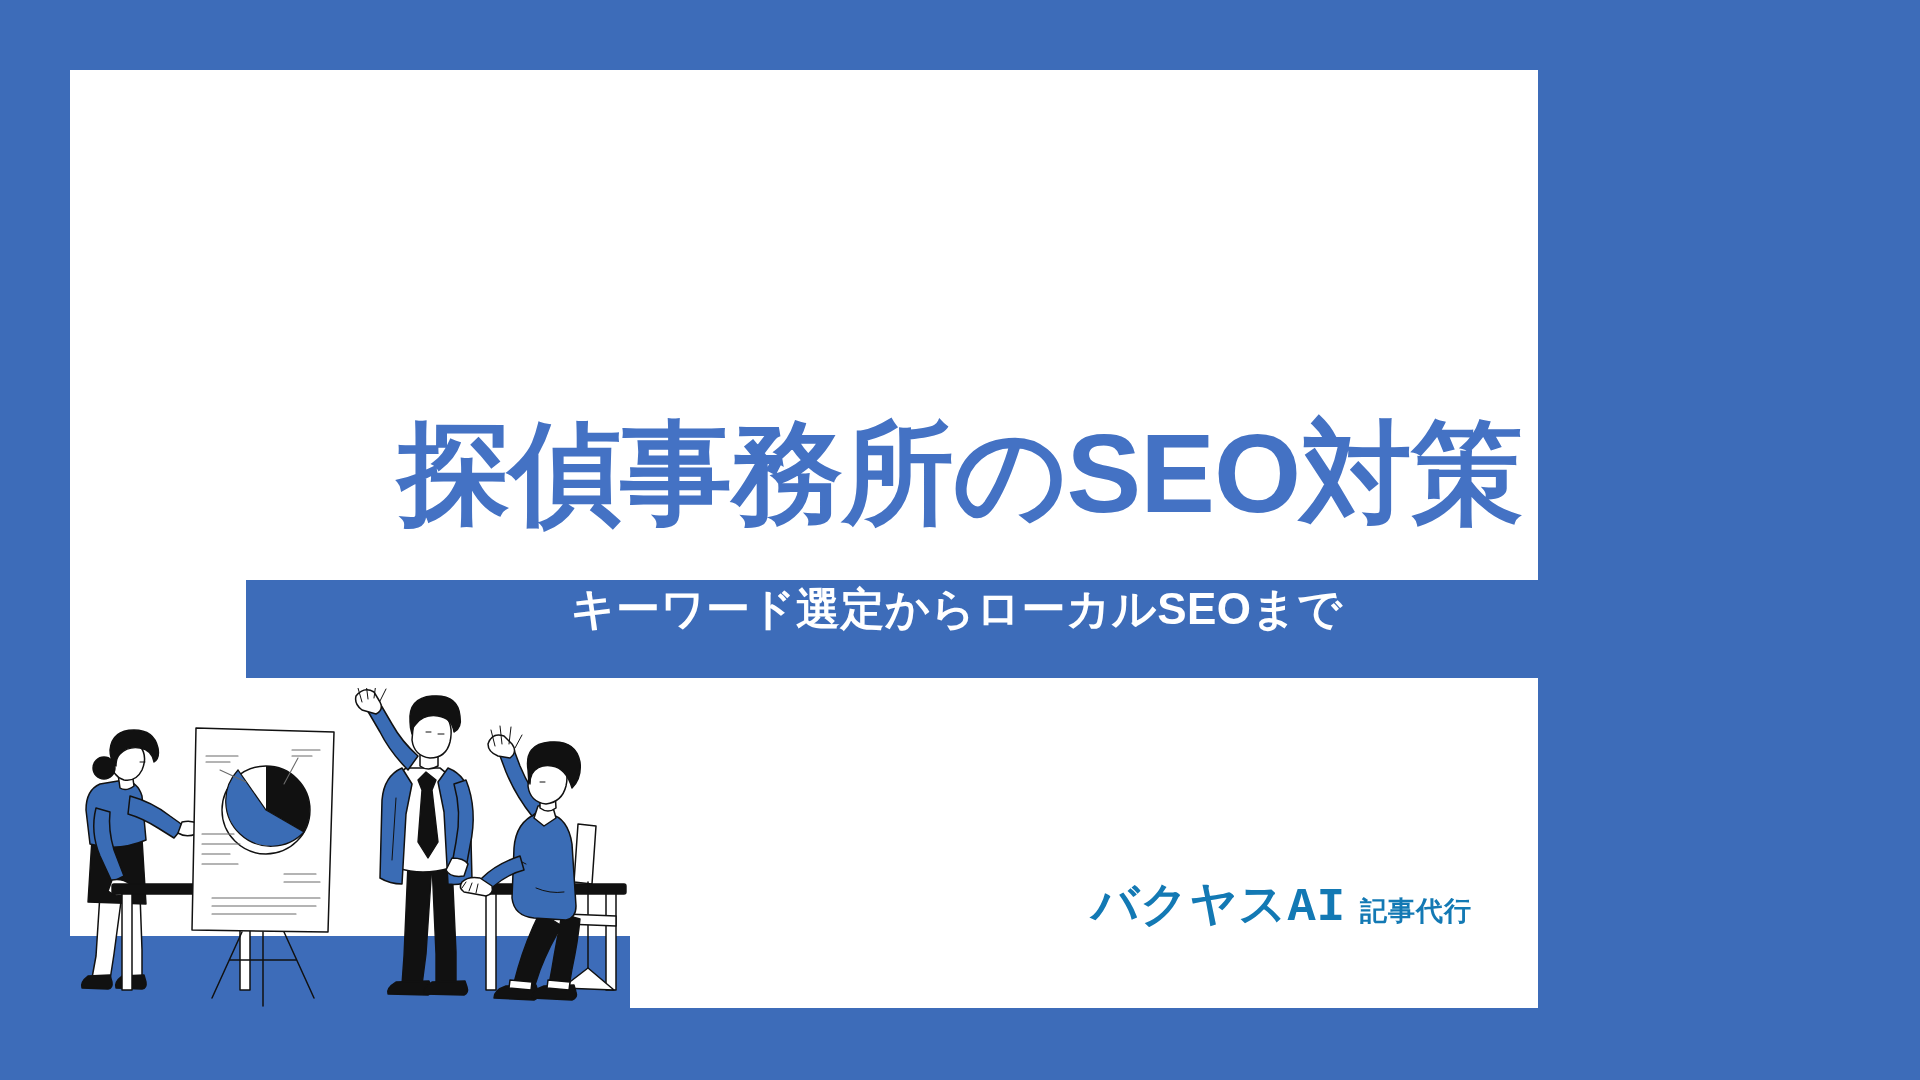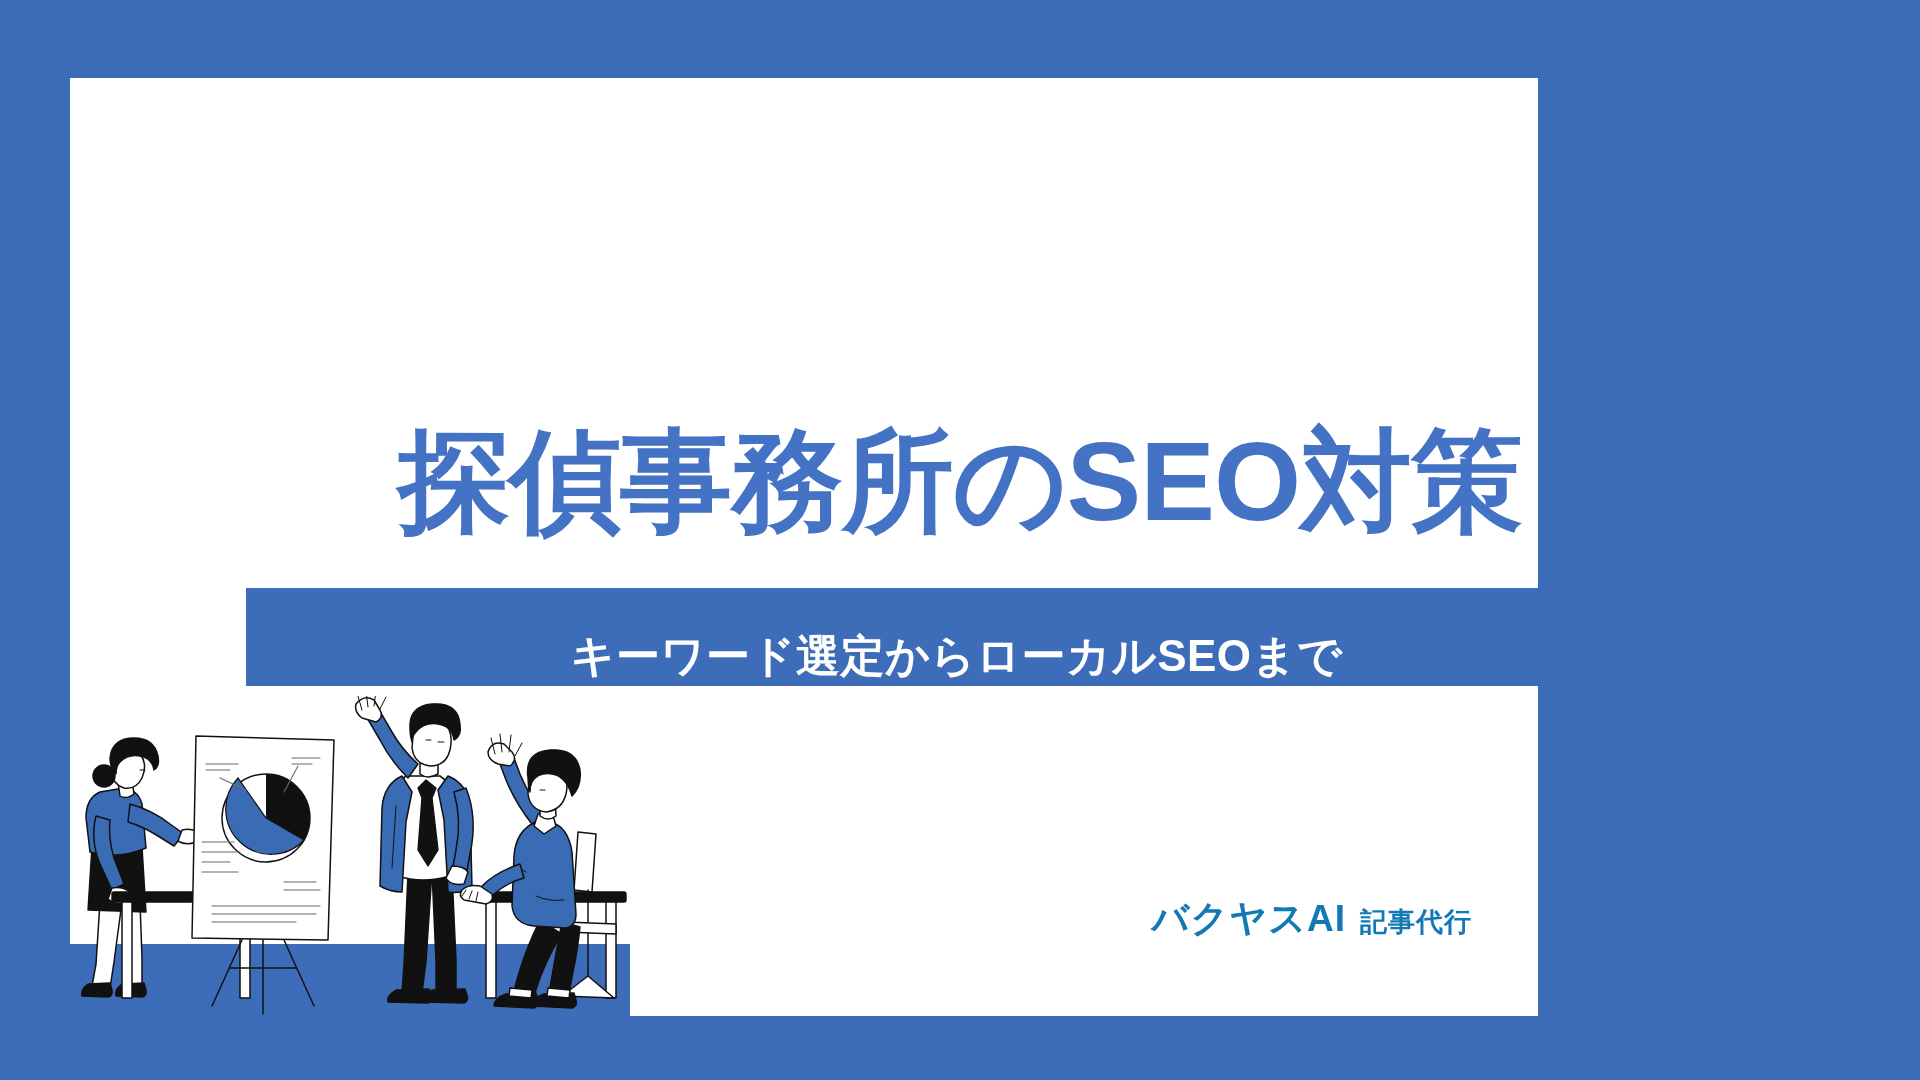--- a/index.html
+++ b/index.html
@@ -7,21 +7,21 @@
     width:1920px;height:1080px;overflow:hidden;
     font-family:"Liberation Sans","DejaVu Sans",sans-serif;
     background:#3d6cb9;
   }
   #slide{
     position:relative;width:1920px;height:1080px;
     background:#3d6cb9;
   }
   
   #card{
-    position:absolute;left:70px;top:78px;
+    position:absolute;left:70px;top:70px;
     width:1468px;height:938px;
     background:#ffffff;
     overflow:hidden;
   }
   
   #title{
     position:absolute;left:0;top:345px;width:1780px;
     text-align:center;
     font-family:"Liberation Sans","DejaVu Sans",sans-serif;
     font-weight:700;
@@ -29,40 +29,40 @@
     line-height:1.05;
     letter-spacing:-1px;
     color:#4472c4;
     white-space:nowrap;
   }
   
   #subtitle-band{
     position:absolute;left:176px;top:510px;
     width:1421px;height:98px;
     background:#3d6cb9;
-    display:flex;align-items:flex-end;justify-content:center;
+    display:flex;align-items:flex-start;justify-content:center;
   }
   #subtitle-text{
     color:#ffffff;
     font-family:"Liberation Sans","DejaVu Sans",sans-serif;
     font-weight:700;
     font-size:44px;
     letter-spacing:0.5px;
     white-space:nowrap;
   }
   
   #logo{
     position:absolute;right:66px;bottom:72px;
     display:flex;align-items:baseline;gap:14px;
     white-space:nowrap;
   }
   #logo-mark{
-    font-family:Liberation Sans, sans-serif;
-    font-weight:700;
-    font-size:37px;
+    font-family:Liberation Mono, monospace;
+    font-weight:700;
+    font-size:47px;
     color:#1379b4;
     letter-spacing:1px;
   }
   #logo-sub{
     font-family:"Liberation Sans","DejaVu Sans",sans-serif;
     font-weight:700;
     font-size:27px;
     color:#1379b4;
     letter-spacing:1px;
   }

